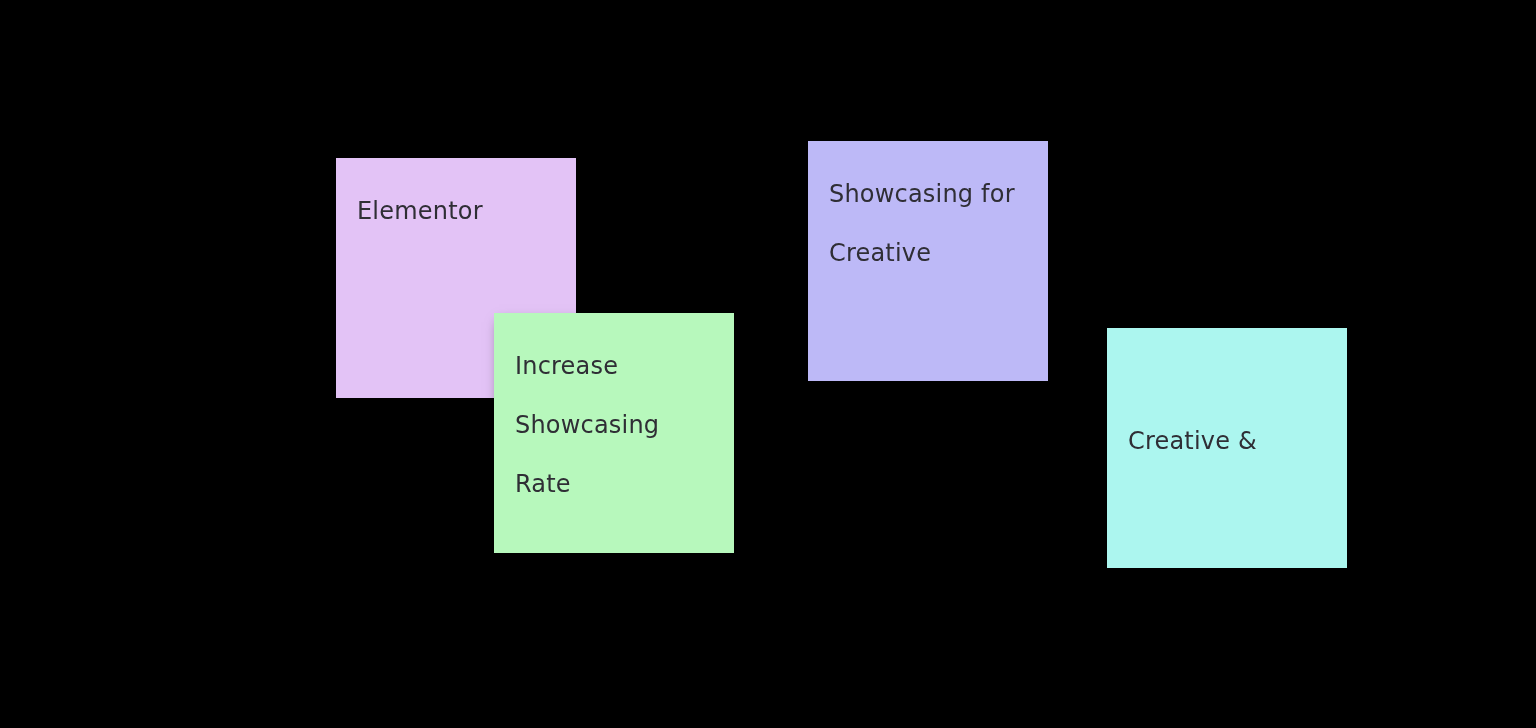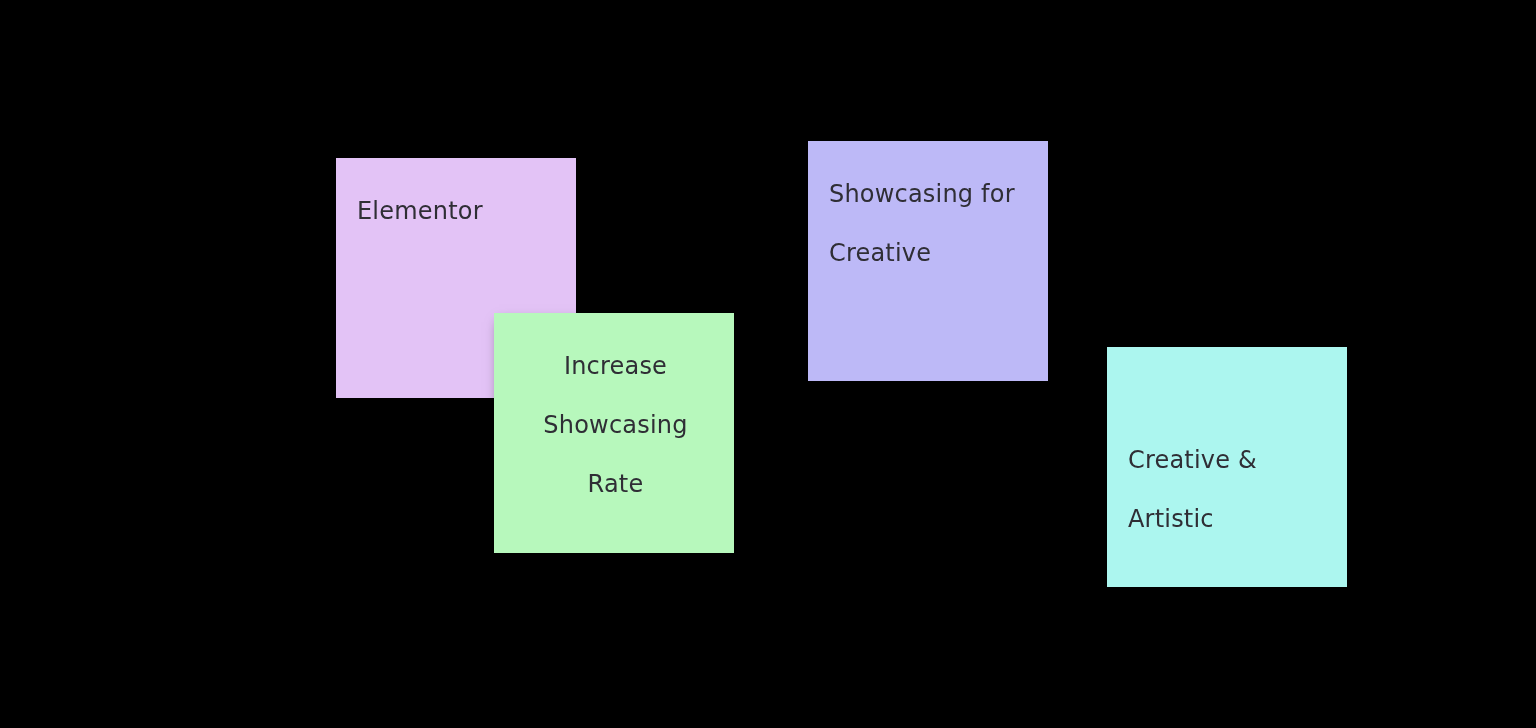--- a/index.html
+++ b/index.html
@@ -22,23 +22,23 @@
     height: 240px;
     box-sizing: border-box;
     padding: 24px 18px 18px 21px;
     box-shadow: 5px 9px 12px rgba(0, 0, 0, 0.55);
     color: #2f2e35;
     font-size: 24px;
     line-height: 59px;
     letter-spacing: 0.2px;
   }
   .note-1 { left: 336px; top: 158px; z-index: 1; }
-  .note-2 { left: 494px; top: 313px; z-index: 2; text-align: center; }
+  .note-2 { left: 494px; top: 313px; z-index: 2; }
   .note-3 { left: 808px; top: 141px; z-index: 1; }
-  .note-4 { left: 1107px; top: 347px; z-index: 1; padding-top: 84px; }
+  .note-4 { left: 1107px; top: 328px; z-index: 1; padding-top: 84px; }
   .note-line {
     white-space: nowrap;
   }
 </style>
 </head>
 <body>
 
 <div class="board" style="background-color: rgb(0, 0, 0);">
 
   <div class="sticky-note note-1" style="background-color: rgb(227, 195, 246); color: rgb(47, 46, 53);">
@@ -51,16 +51,15 @@
     <div class="note-line">Rate</div>
   </div>
 
   <div class="sticky-note note-3" style="background-color: rgb(189, 185, 247); color: rgb(47, 46, 53);">
     <div class="note-line">Showcasing for</div>
     <div class="note-line">Creative</div>
   </div>
 
   <div class="sticky-note note-4" style="background-color: rgb(172, 246, 239); color: rgb(47, 46, 53);">
     <div class="note-line">Creative &amp;</div>
-    <div class="note-line">Artistic</div>
   </div>
 
 </div>
 
 </body></html>

